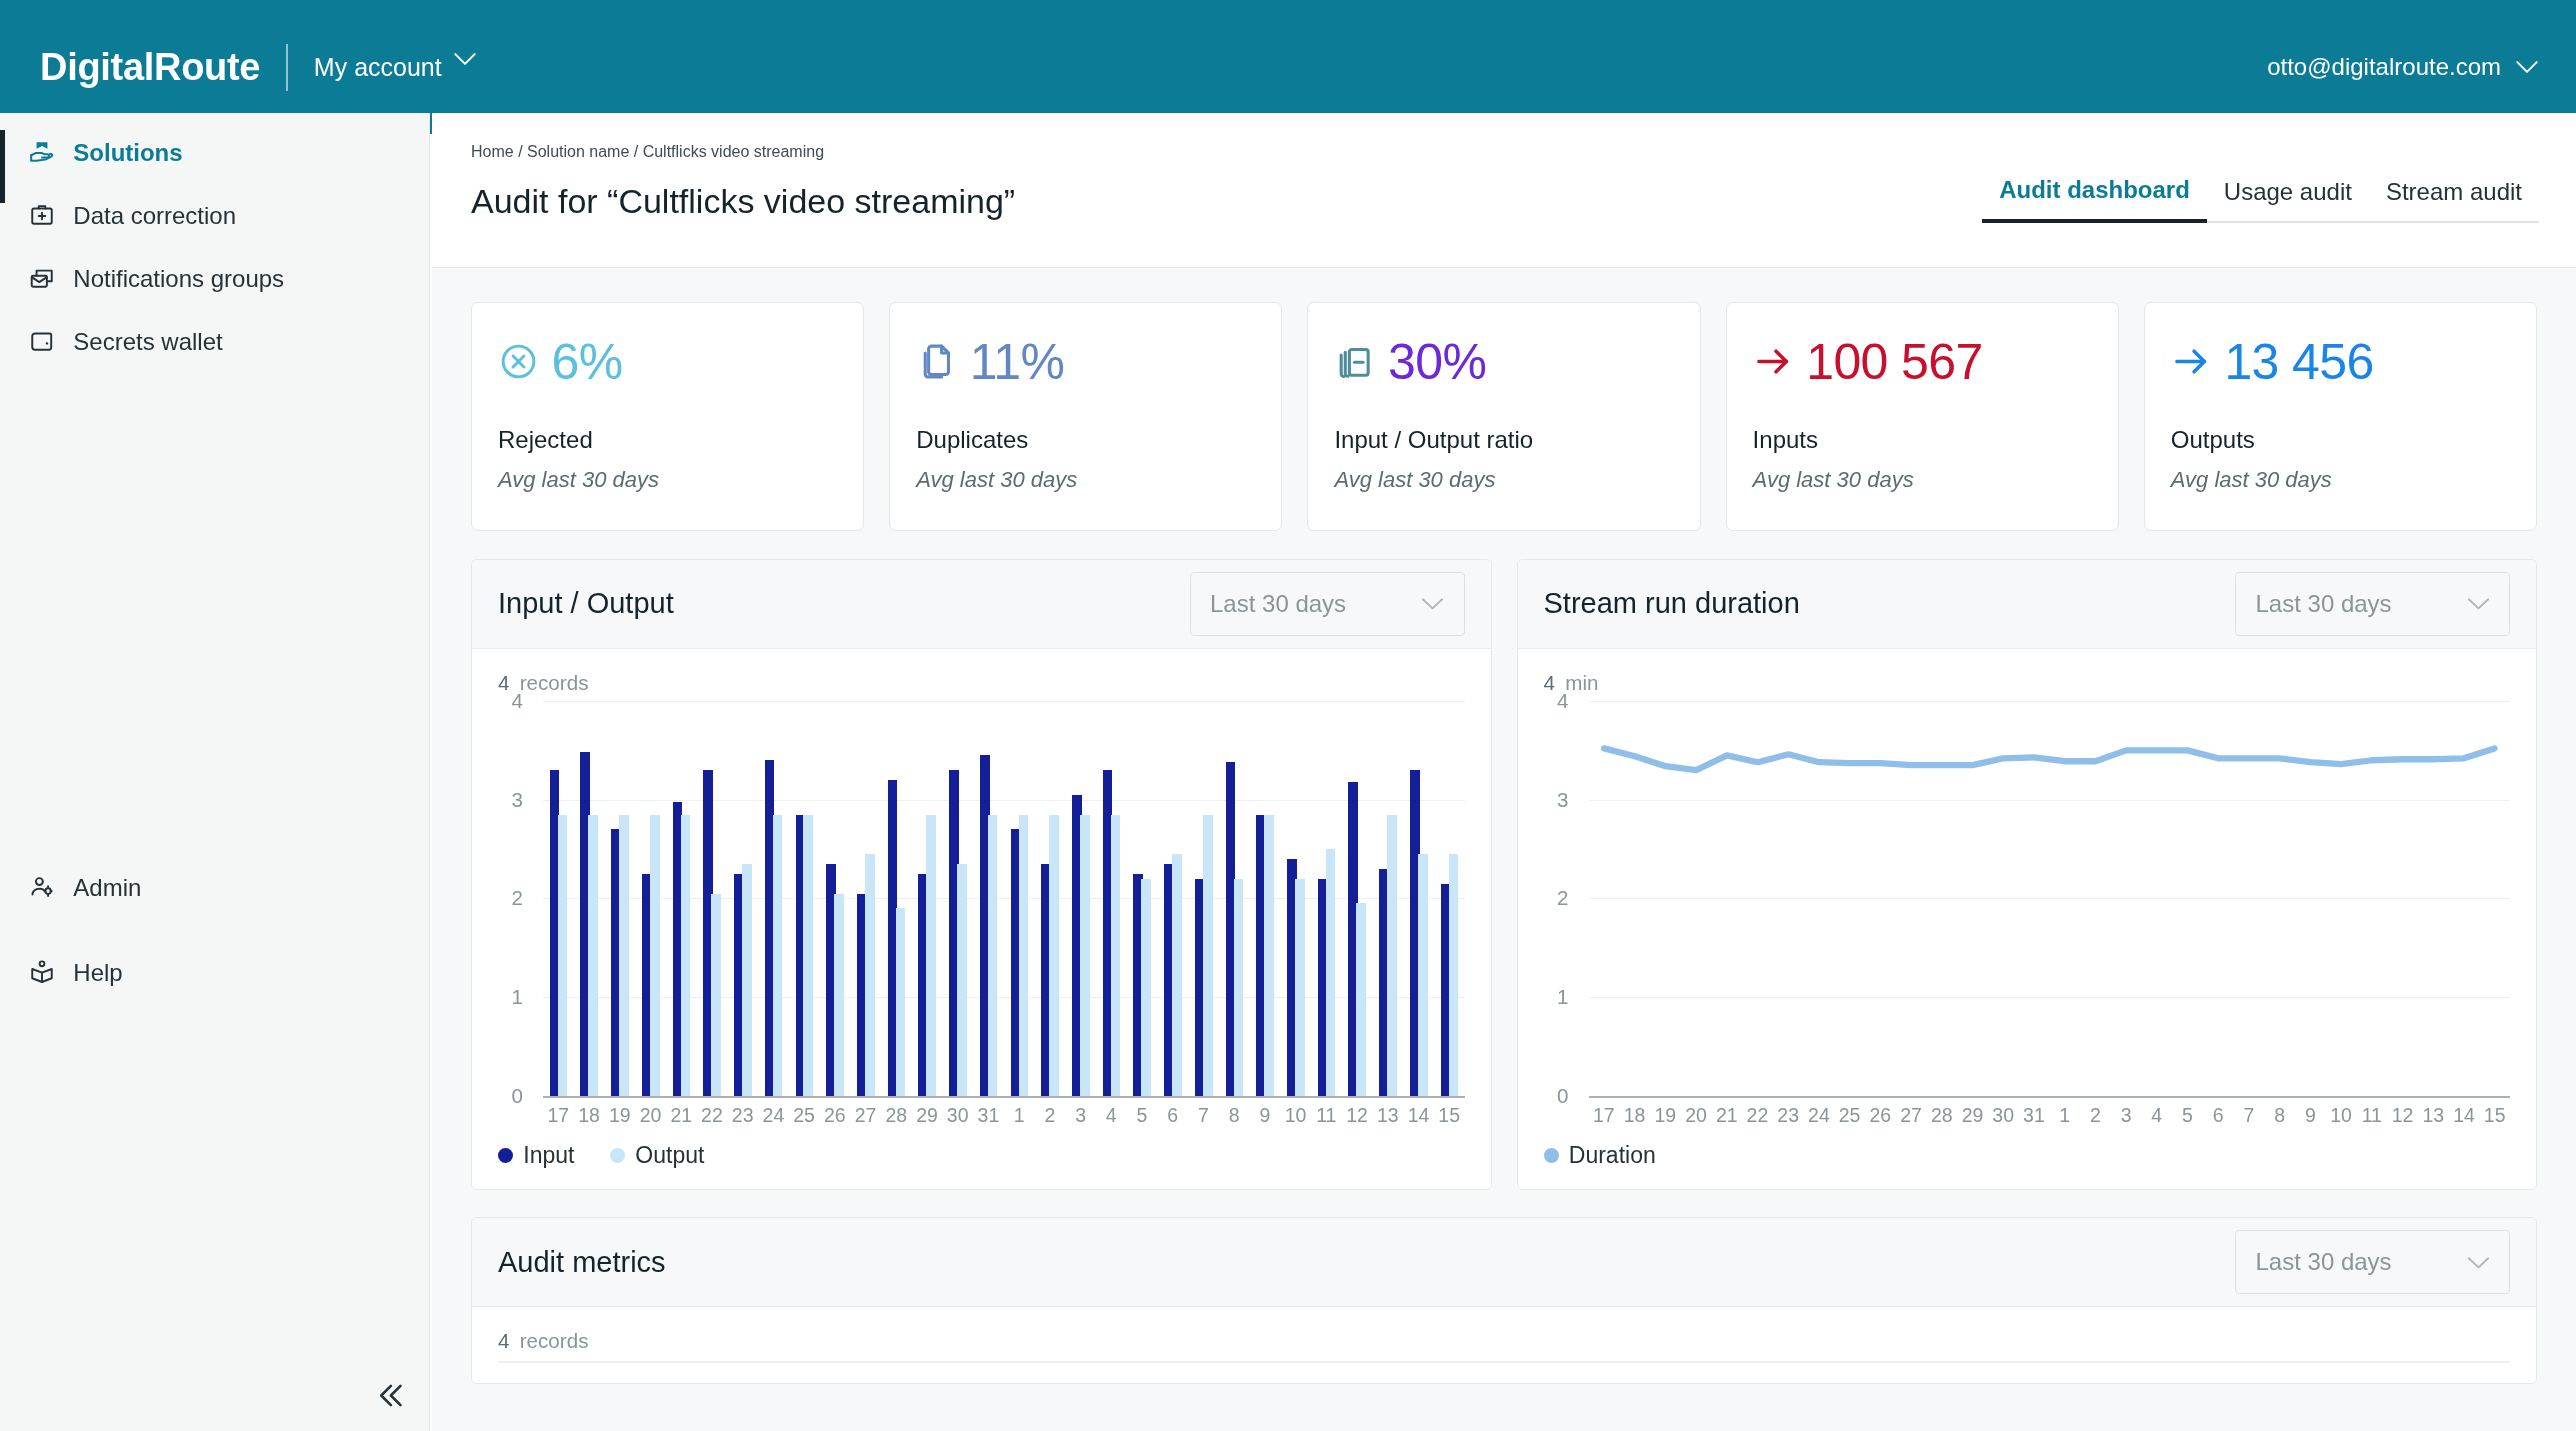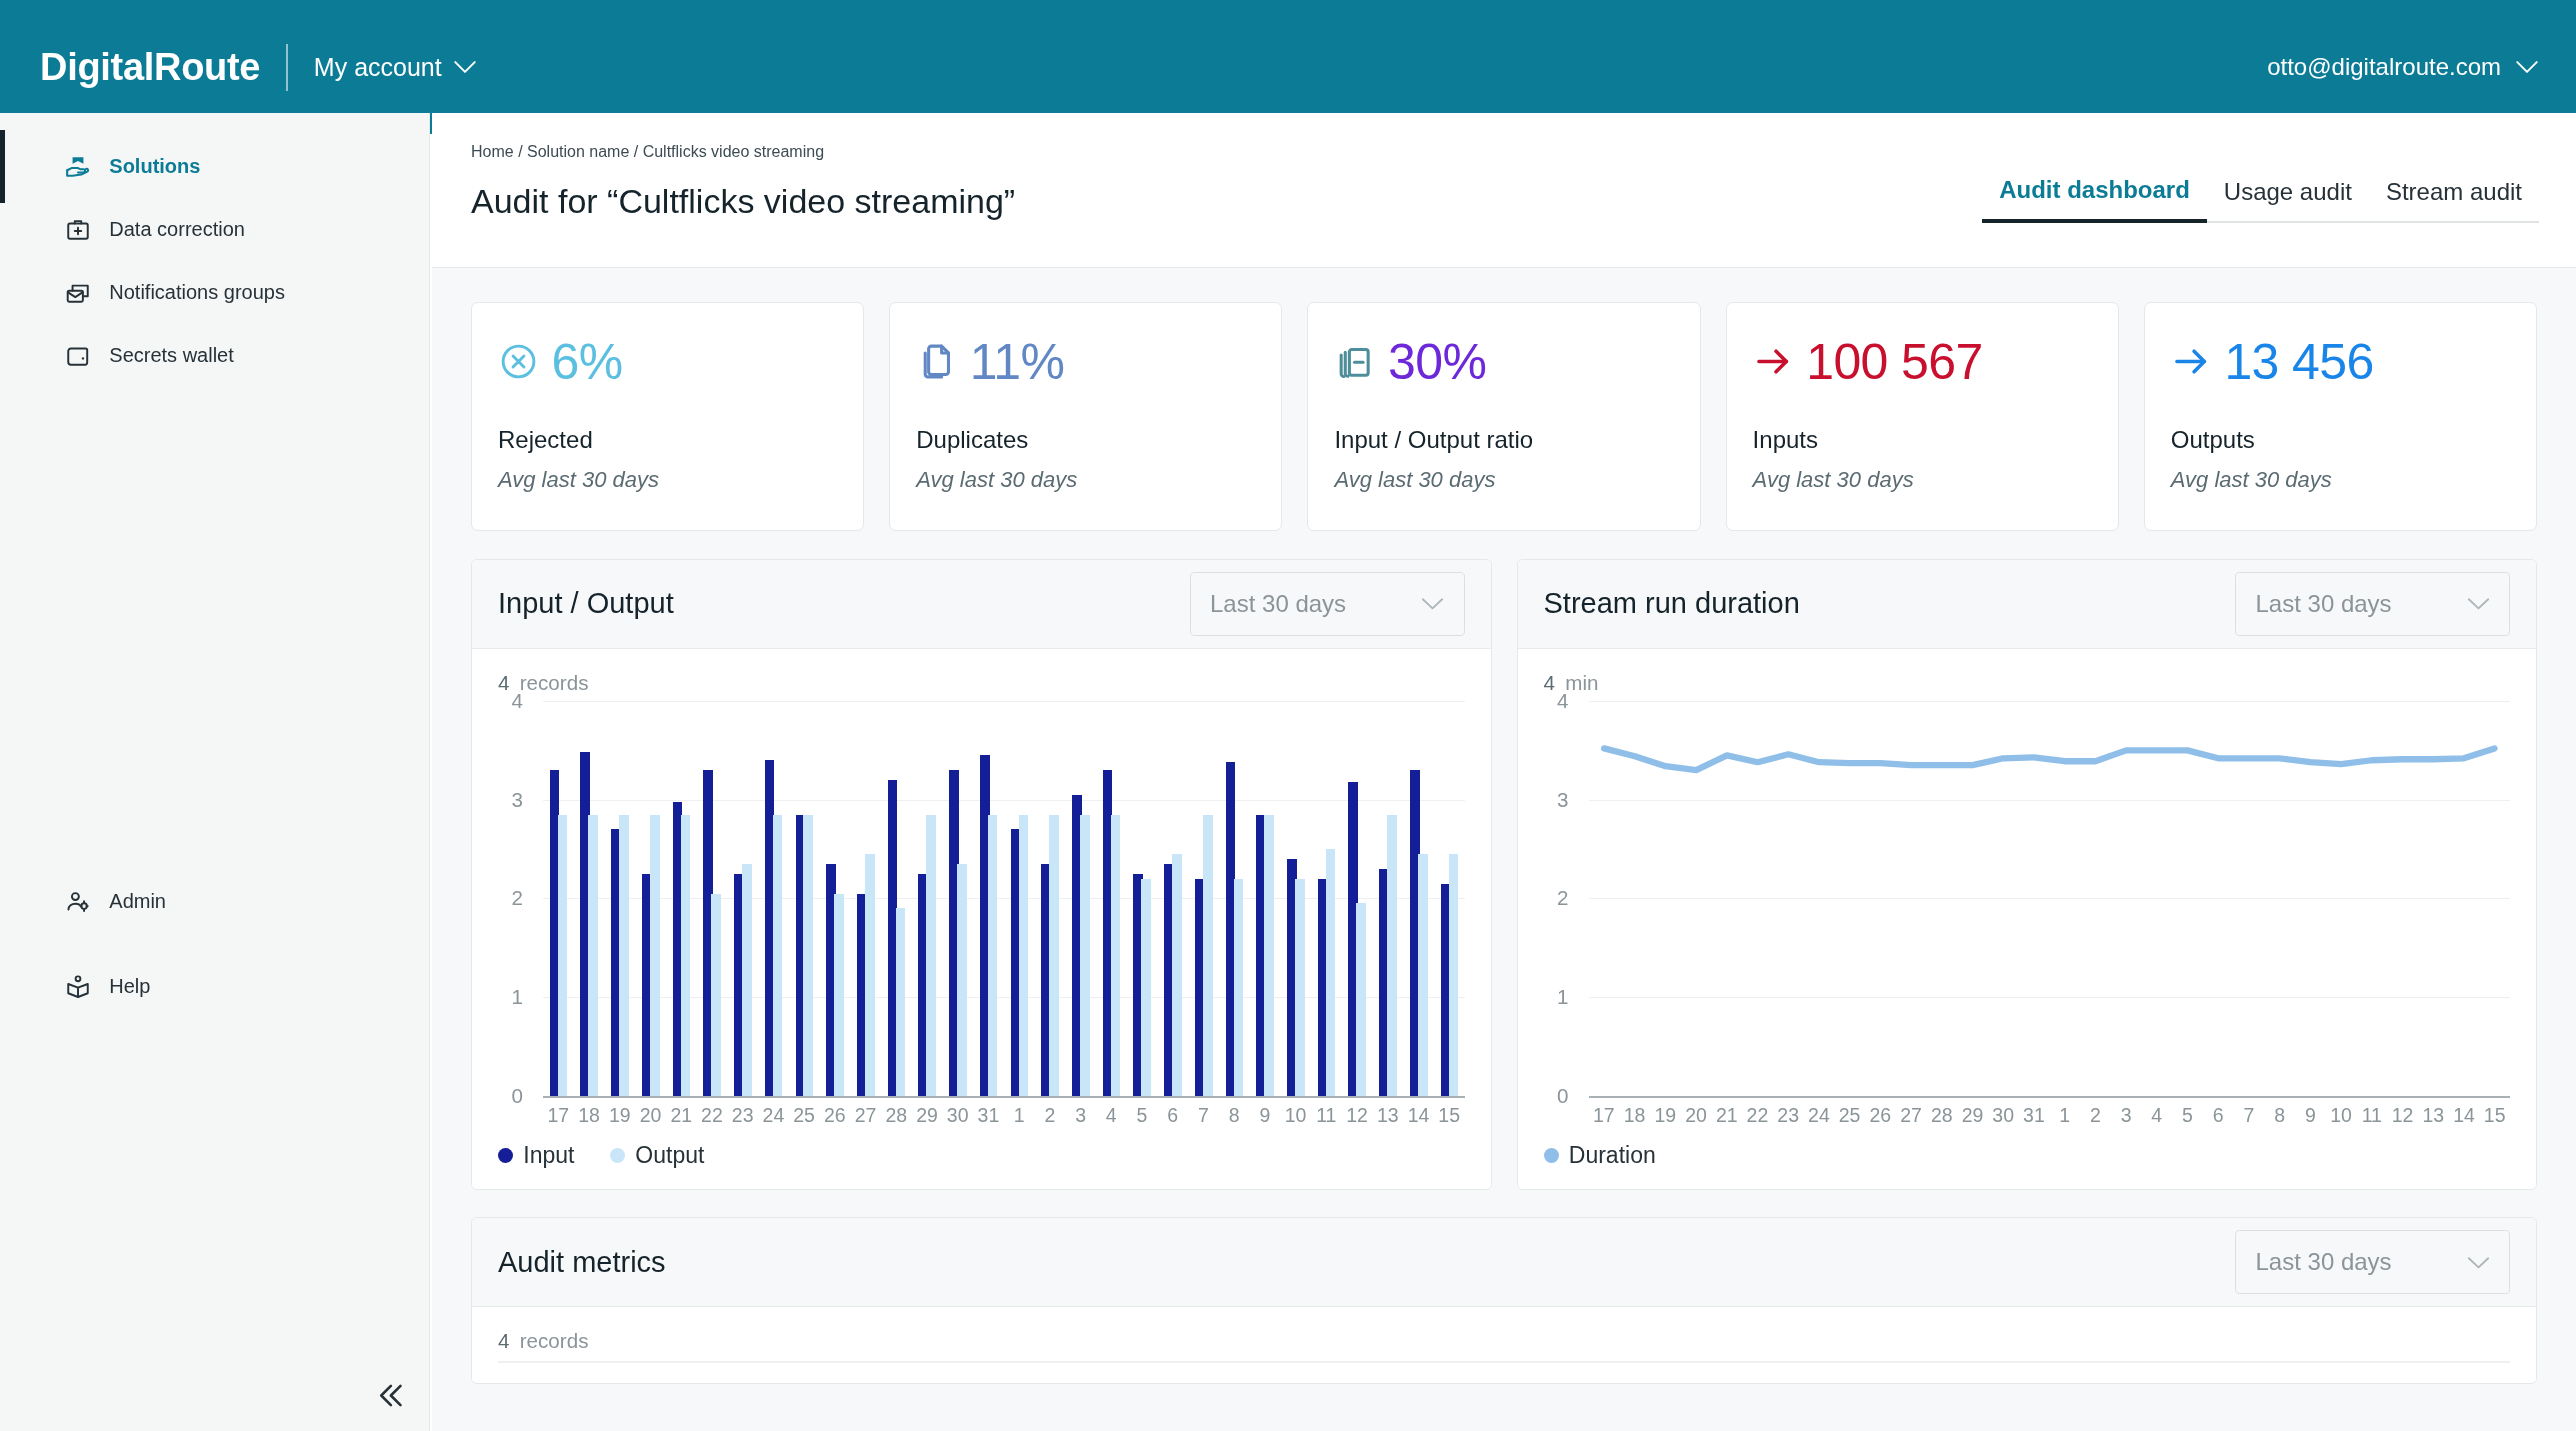--- a/index.html
+++ b/index.html
@@ -23,40 +23,40 @@
     font-size: 38px;
     font-weight: 700;
     letter-spacing: -0.3px;
     white-space: nowrap;
   }
   .brand-divider {
     width: 1.7px; height: 47px; background: rgba(255,255,255,0.55);
     margin-left: 26px; margin-right: 26px;
   }
   .myaccount {
-    display: flex; align-items: center; gap: 12.6px;
+    display: flex; align-items: flex-start; gap: 12.6px;
     color: #ffffff; font-size: 25px; font-weight: 400; white-space: nowrap;
   }
   .topbar-right {
     margin-left: auto; margin-right: 38px;
     display: flex; align-items: center; gap: 15px;
     color: #ffffff; font-size: 24px; white-space: nowrap;
   }
   .chev { display: inline-block; }
 
   
   .sidebar {
     position: absolute; top: 113px; left: 0; width: 430px; height: 1318px;
     background: #F5F7F7;
     border-right: 1.1px solid #E4E8E9;
   }
   .nav-item {
     position: absolute; left: 0; width: 430px; height: 55px;
-    display: flex; align-items: center; padding-left: 65px; gap: 18.3px;
-    font-size: 20px; color: #273238; white-space: nowrap;
+    display: flex; align-items: flex-start; padding-left: 29px; gap: 18.3px;
+    font-size: 24px; color: #273238; white-space: nowrap;
   }
   .nav-item.active { color: #0C7C96; font-weight: 700; }
   .nav-item.active::before {
     content: ""; position: absolute; left: 0; top: -9.2px;
     width: 5.2px; height: 73px; background: #15232B;
   }
   .nav-ico { width: 26px; height: 26px; flex: 0 0 26px; display: block; }
   .collapse-btn {
     position: absolute; left: 366px; top: 1259px;
     width: 46px; height: 46px; display: flex; align-items: center; justify-content: center;

